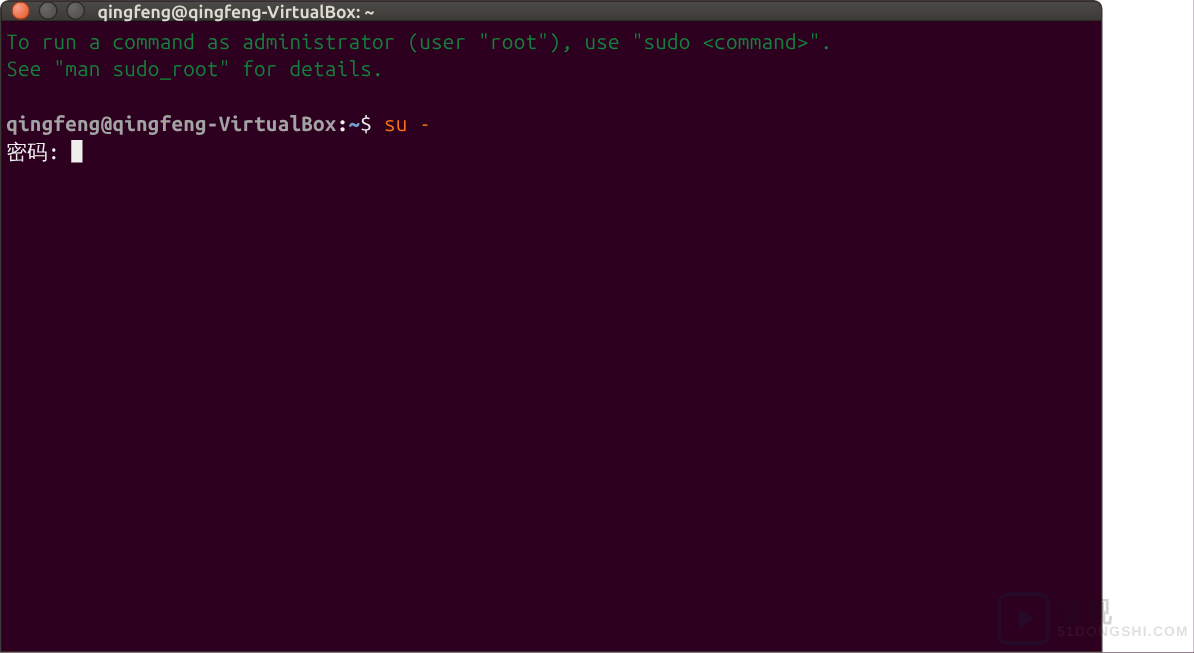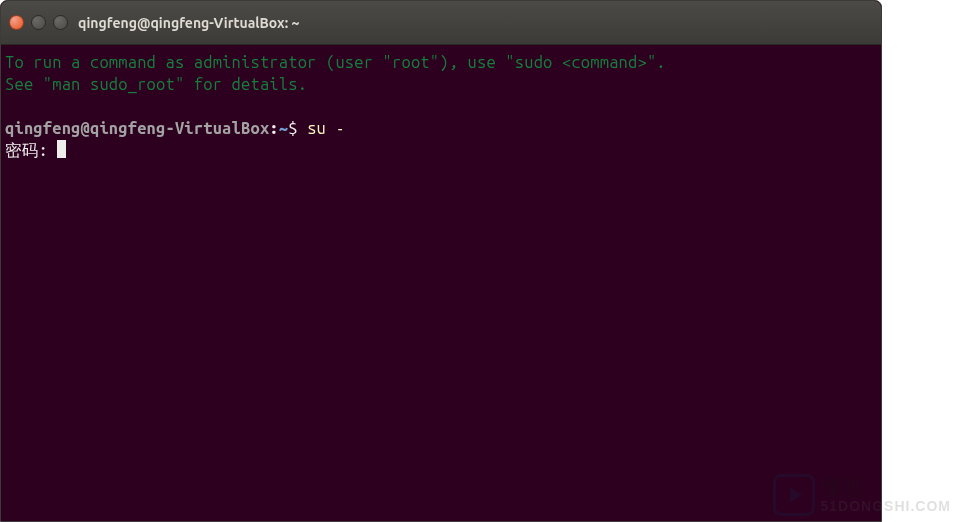--- a/index.html
+++ b/index.html
@@ -20,24 +20,23 @@
       top: 0;
       left: 0;
       width: 882px;
       height: 522px;
       background: #2c001e;
       border: 1px solid #3c3b37;
       border-radius: 7px 7px 0 0;
       overflow: hidden;
     }
     .titlebar {
-      height: 44px;
+      height: 16px;
       background: linear-gradient(to bottom, #4b4a46 0%, #3c3b37 100%);
       display: flex;
-      align-items: center;
       padding: 0 8px;
       border-radius: 6px 6px 0 0;
       border-bottom: 1px solid #2a2926;
     }
     .window-controls {
       display: flex;
       gap: 7px;
       align-items: center;
     }
     .win-btn {
@@ -89,21 +88,21 @@
       font-weight: bold;
     }
     .prompt-path {
       color: #729fcf;
       font-weight: bold;
     }
     .prompt-suffix {
       color: #eeeeec;
     }
     .command {
-      color: #fef9c3;
+      color: #f97316;
     }
     .cursor-block {
       display: inline-block;
       width: 9px;
       height: 18px;
       background: #eeeeec;
       vertical-align: text-bottom;
       margin-bottom: 1px;
     }
     .watermark {
@@ -136,21 +135,21 @@
     .wm-text {
       font-family: sans-serif;
       font-size: 22px;
       font-weight: bold;
       color: #1a1a1a;
       display: flex;
       flex-direction: column;
       line-height: 1;
     }
     .wm-sub {
-      font-size: 14px;
+      font-size: 11px;
       letter-spacing: 1px;
       color: #555;
     }
   </style>
 </head>
 <body>
 
 <div class="window">
   <div class="titlebar">
     <div class="window-controls">

